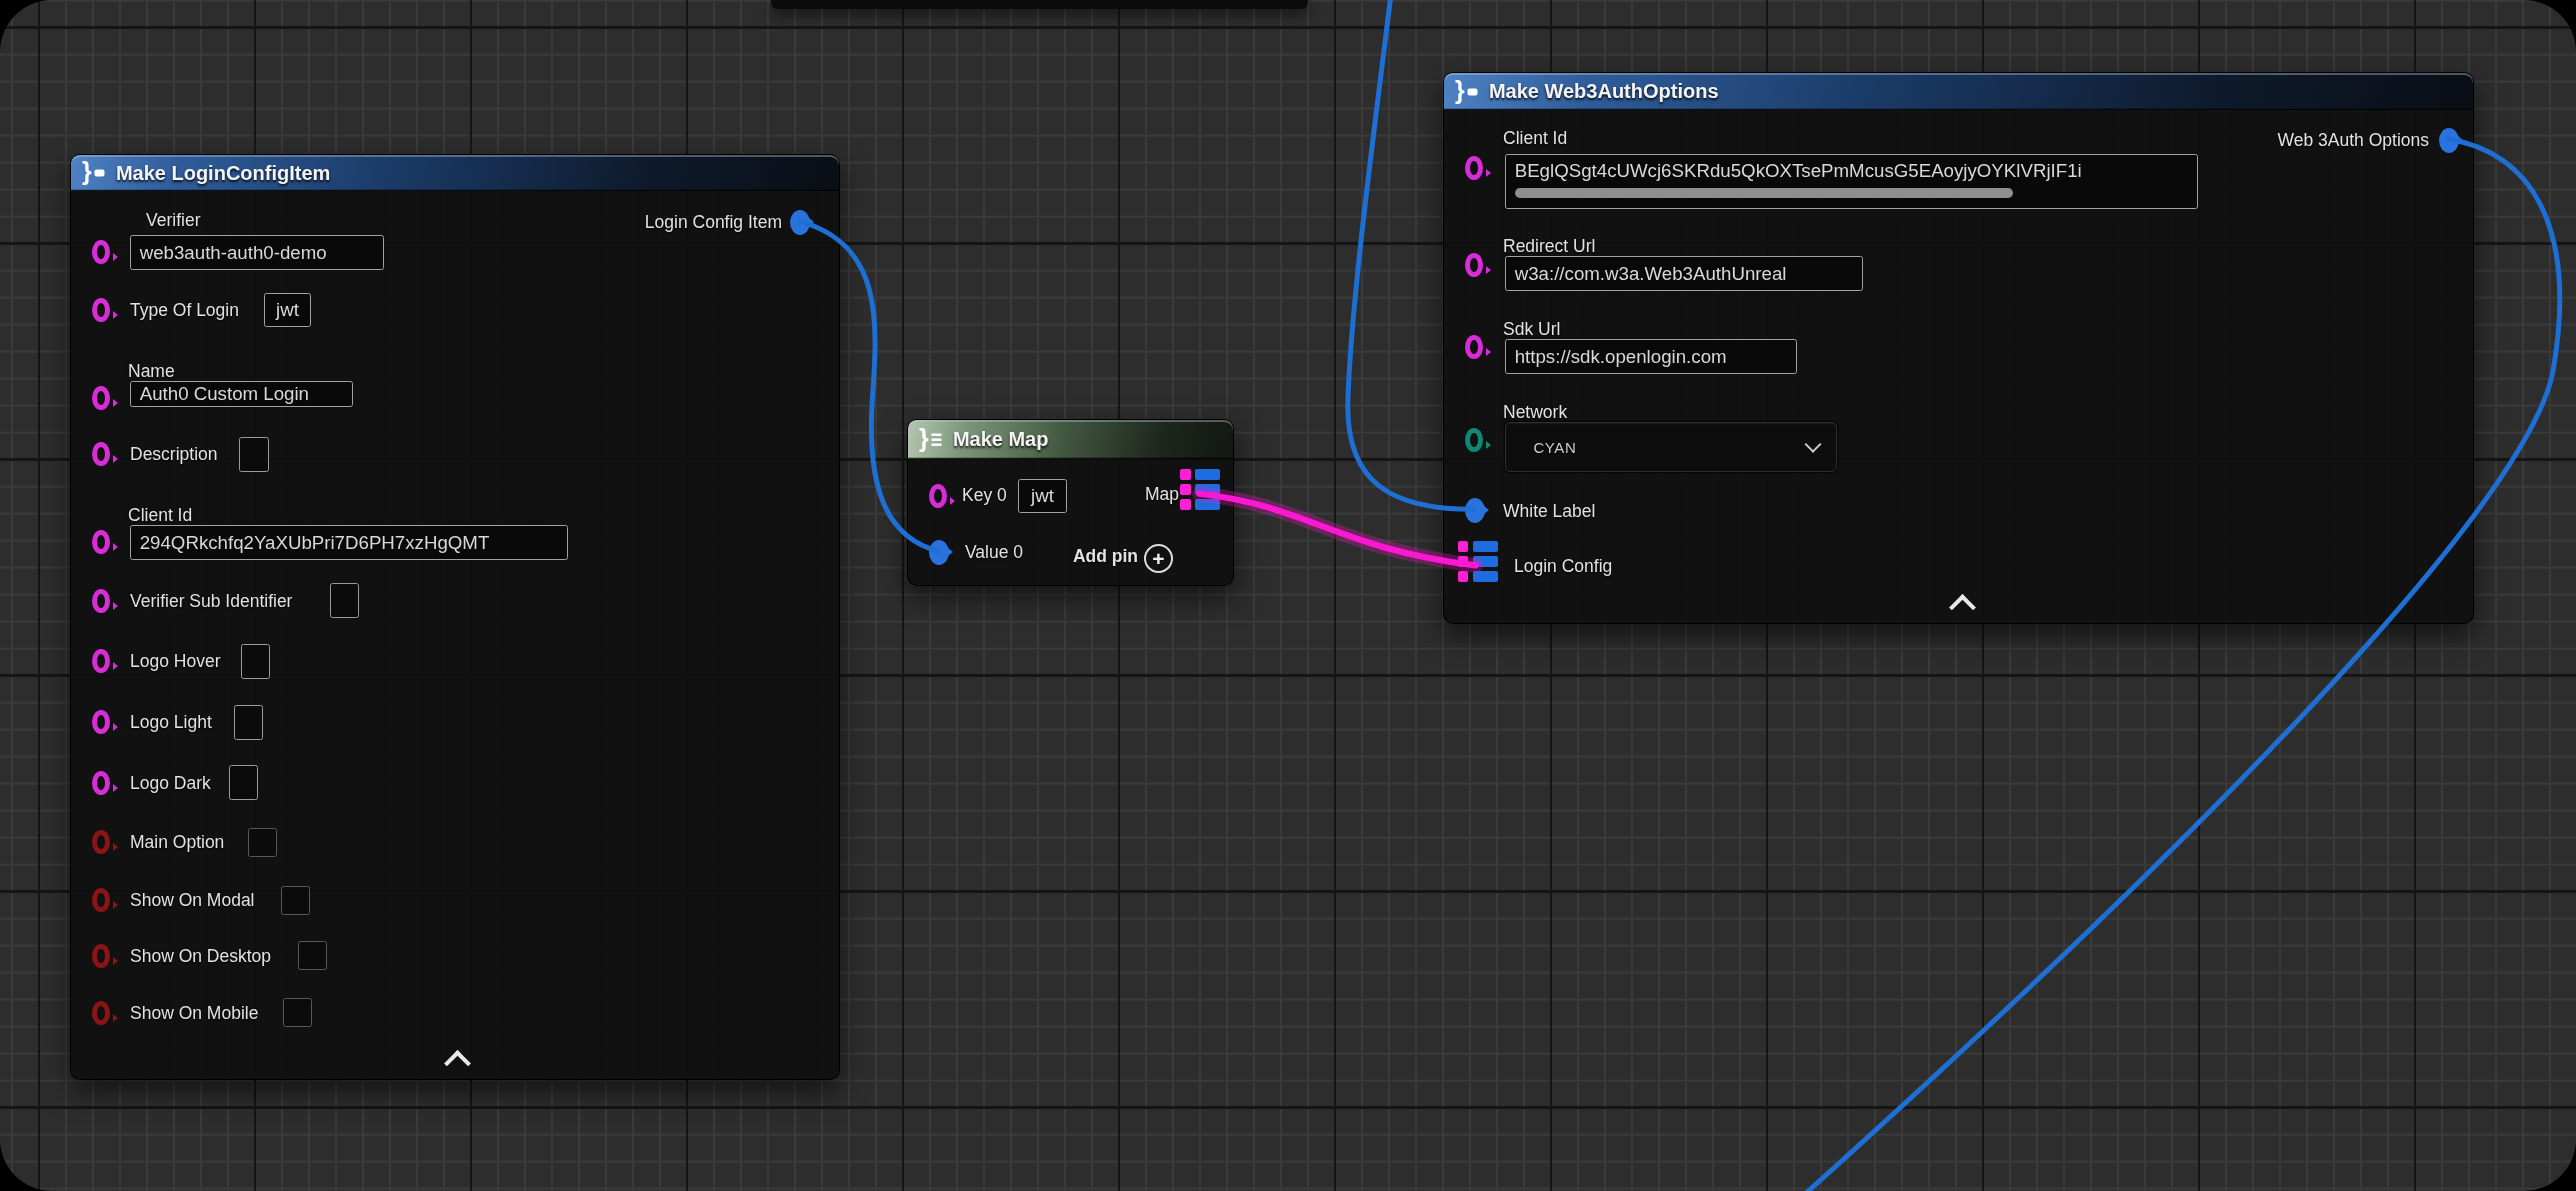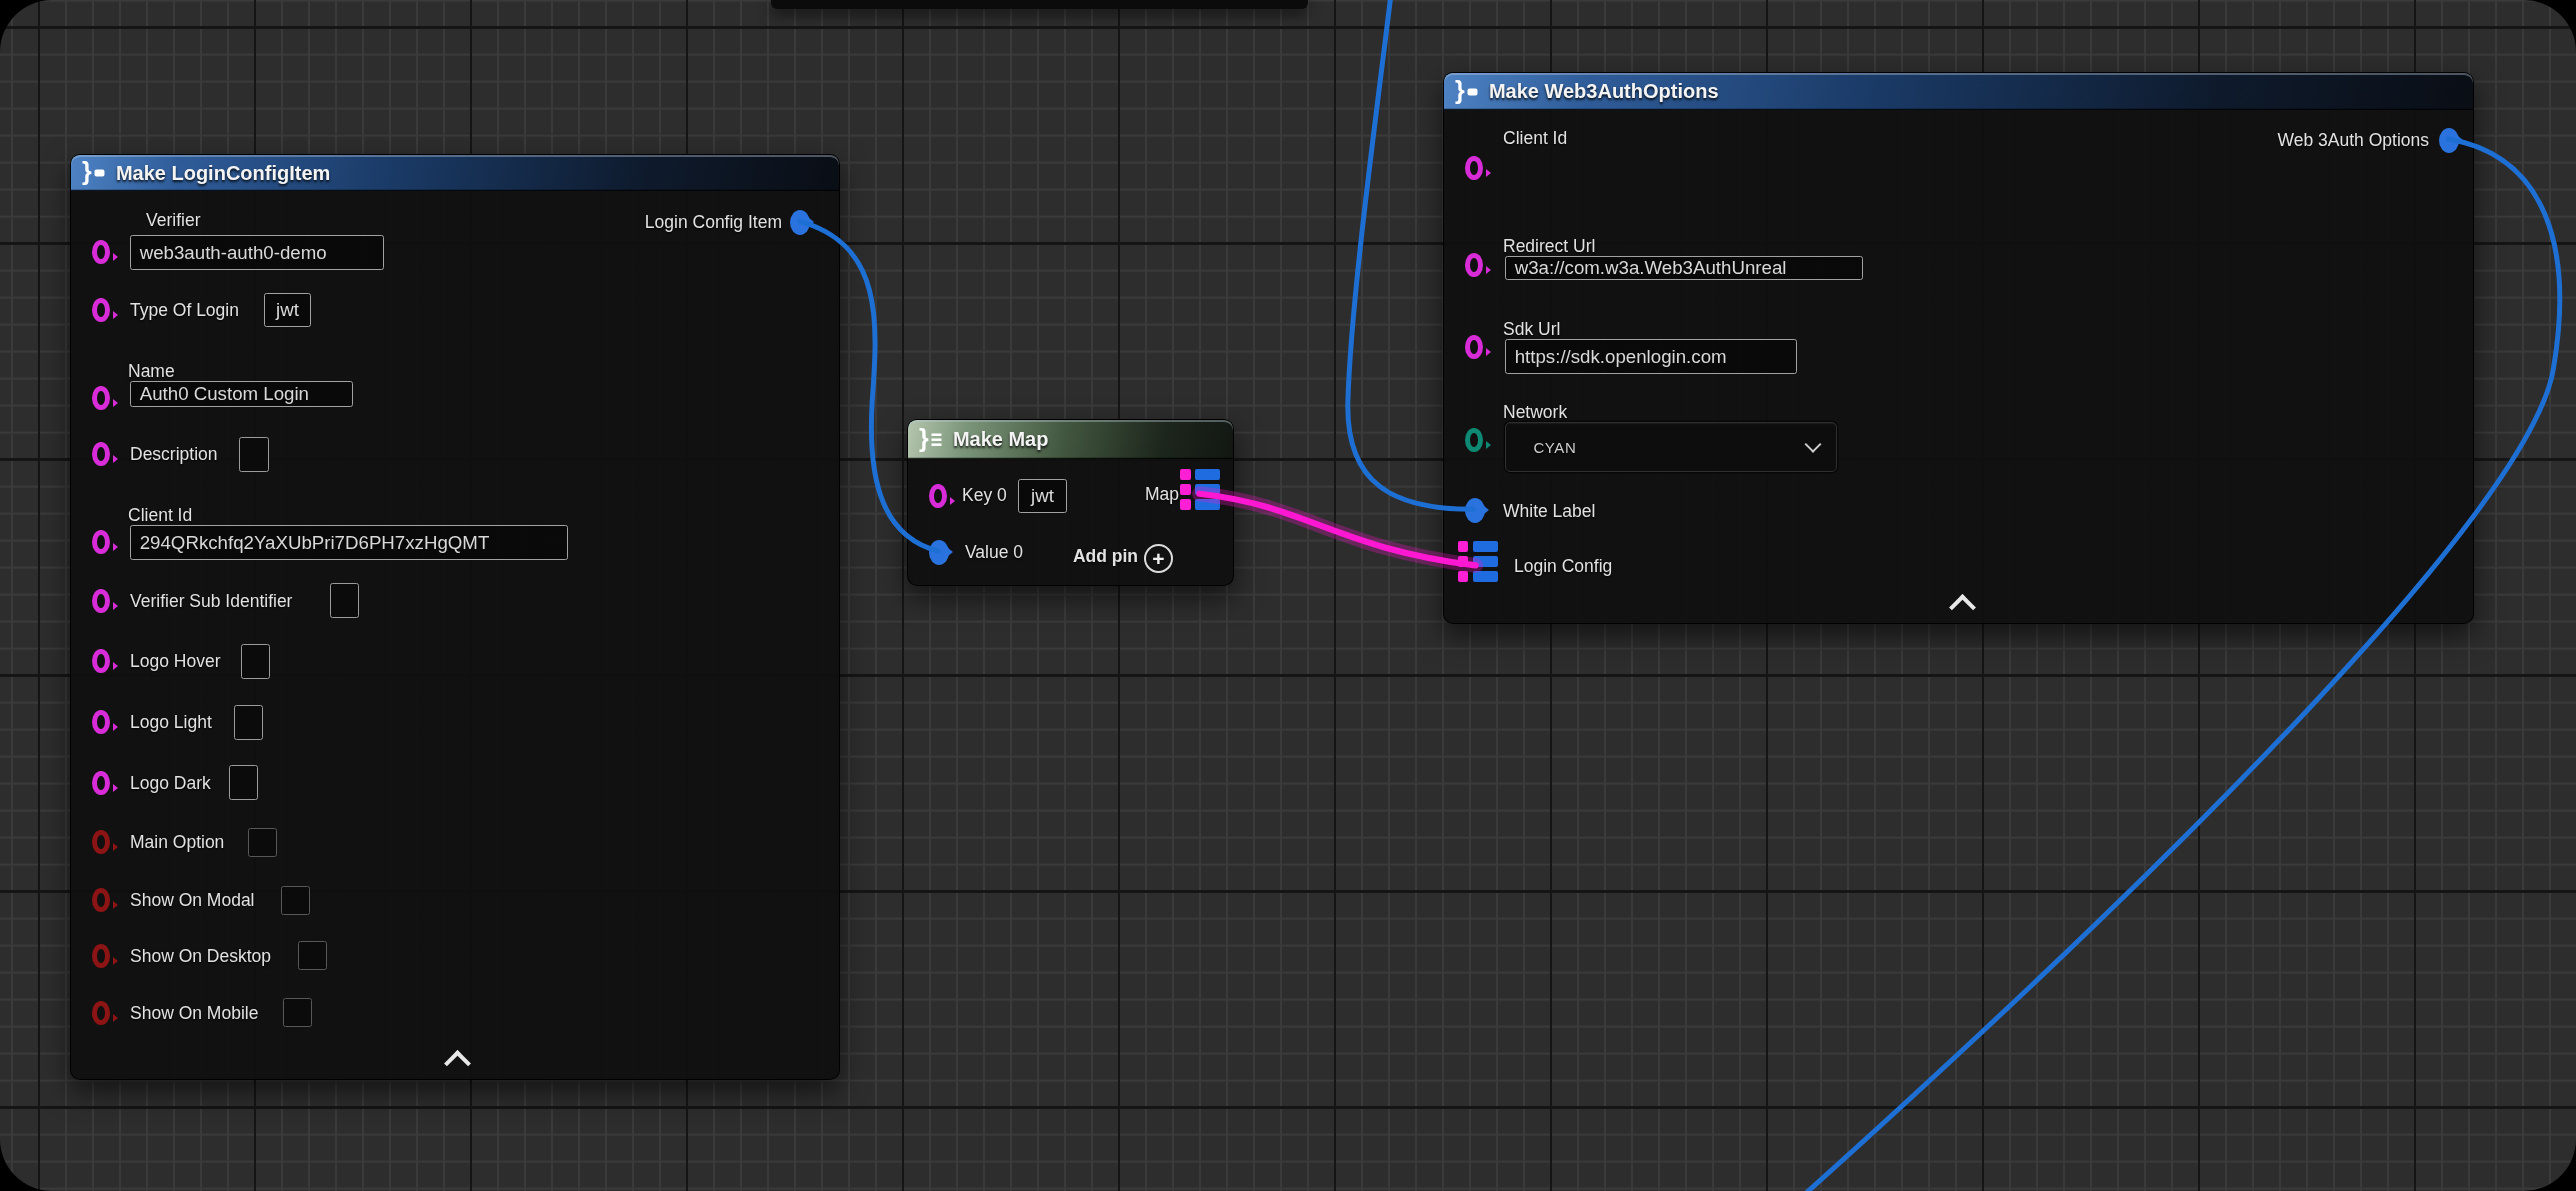--- a/index.html
+++ b/index.html
@@ -165,23 +165,27 @@
               <text x="0" y="34" font-size="40" font-weight="bold" fill="#fff" font-family="Liberation Sans,sans-serif">}</text>
               <rect x="20" y="17" width="16" height="11" rx="3" fill="#fff"></rect>
             </svg>
           </span>
           <span class="node-title">Make Web3AuthOptions</span>
         </div>
         <div class="lbl right" style="right: 44px; top: 57px;">Web 3Auth Options</div>
         <span class="pin pin-dot" style="color: rgb(42, 114, 221); left: 995px; top: 55px;"></span>
         <span class="pin pin-ring" style="color: rgb(217, 44, 217); left: 21px; top: 83px;"></span>
         <div class="lbl" style="left: 59px; top: 55px;">Client Id</div>
+        <div class="fld tall" style="left: 61px; top: 81px; width: 693px; height: 55px;">
+          <span>BEglQSgt4cUWcj6SKRdu5QkOXTsePmMcusG5EAoyjyOYKlVRjIF1i</span>
+          <div class="scrollbar"></div>
+        </div>
         <span class="pin pin-ring" style="color: rgb(217, 44, 217); left: 21px; top: 180px;"></span>
         <div class="lbl" style="left: 59px; top: 163px;">Redirect Url</div>
-        <div class="fld" style="left: 61px; top: 183px; width: 358px; height: 24px;">
+        <div class="fld" style="left: 61px; top: 183px; width: 358px; height: 35px;">
           <span>w3a://com.w3a.Web3AuthUnreal</span>
         </div>
         <span class="pin pin-ring" style="color: rgb(217, 44, 217); left: 21px; top: 262px;"></span>
         <div class="lbl" style="left: 59px; top: 246px;">Sdk Url</div>
         <div class="fld" style="left: 61px; top: 266px; width: 292px; height: 35px;">
           <span>https://sdk.openlogin.com</span>
         </div>
         <span class="pin pin-ring" style="color: rgb(14, 138, 116); left: 21px; top: 355px;"></span>
         <div class="lbl" style="left: 59px; top: 329px;">Network</div>
         <div class="dropdown" style="left: 61px; top: 349px; width: 332px; height: 50px;">

